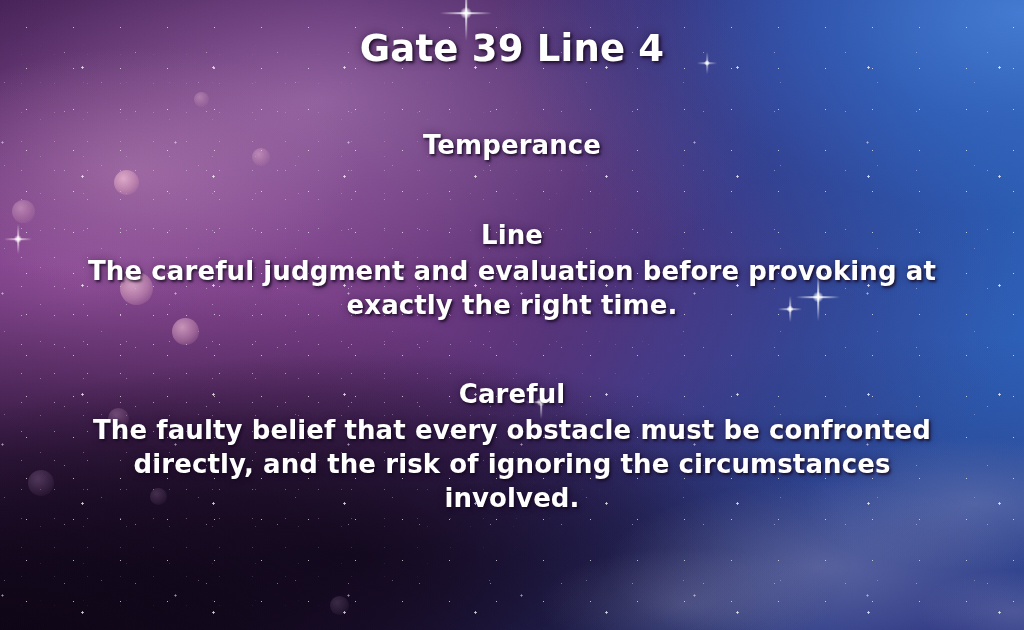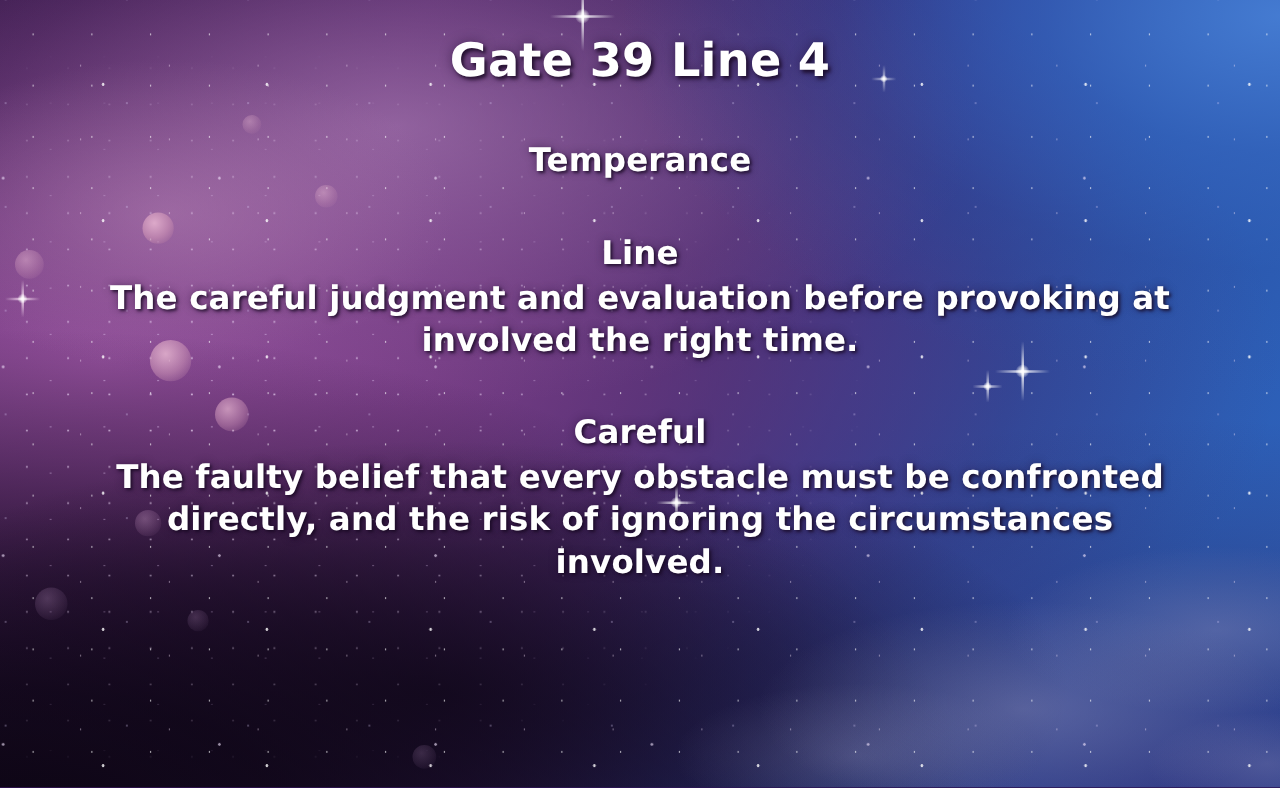--- a/index.html
+++ b/index.html
@@ -9,21 +9,21 @@
     width:1024px; height:630px;
     overflow:hidden;
     background:#150a1e;
     font-family:"DejaVu Sans", sans-serif;
   }
 
   #poster {
     position:relative;
     width:1024px; height:630px;
     overflow:hidden;
-    background:#4c1d95;
+    background:#1d4ed8;
   }
 
   
   .bg { position:absolute; inset:0; pointer-events:none; }
 
   
   .bg-base {
     background:
       linear-gradient(115deg,
         #2a1040 0%,
@@ -189,21 +189,21 @@
   .poster-title {
     font-size:37px;
     font-weight:bold;
     letter-spacing:0.2px;
     line-height:1.22;
     text-shadow:
       2px 2px 3px rgba(24,8,34,0.80),
       0 0 9px rgba(30,10,44,0.50);
   }
 
-  .block { margin-top:0; }
+  .block { margin-top:16px; }
   .block-spacer-lg { height:42px; }
   .block-spacer-md { height:40px; }
 
   .section-head,
   .section-body {
     font-size:26px;
     font-weight:bold;
     line-height:1.30;
     letter-spacing:0.1px;
     text-shadow:
@@ -298,21 +298,21 @@
     <div class="block-spacer-lg"></div>
 
     <div class="block">
       <div class="section-head">Temperance</div>
     </div>
 
     <div class="block-spacer-md"></div>
 
     <div class="block">
       <div class="section-head">Line</div>
-      <div class="section-body w-narrow">The careful judgment and evaluation before provoking at involved the right time.</div>
+      <div class="section-body w-narrow">The careful judgment and evaluation before provoking at exactly the right time.</div>
     </div>
 
     <div class="block-spacer-md"></div>
 
     <div class="block">
       <div class="section-head">Careful</div>
       <div class="section-body w-narrow">The faulty belief that every obstacle must be confronted directly, and the risk of ignoring the circumstances involved.</div>
     </div>
 
   </div>

